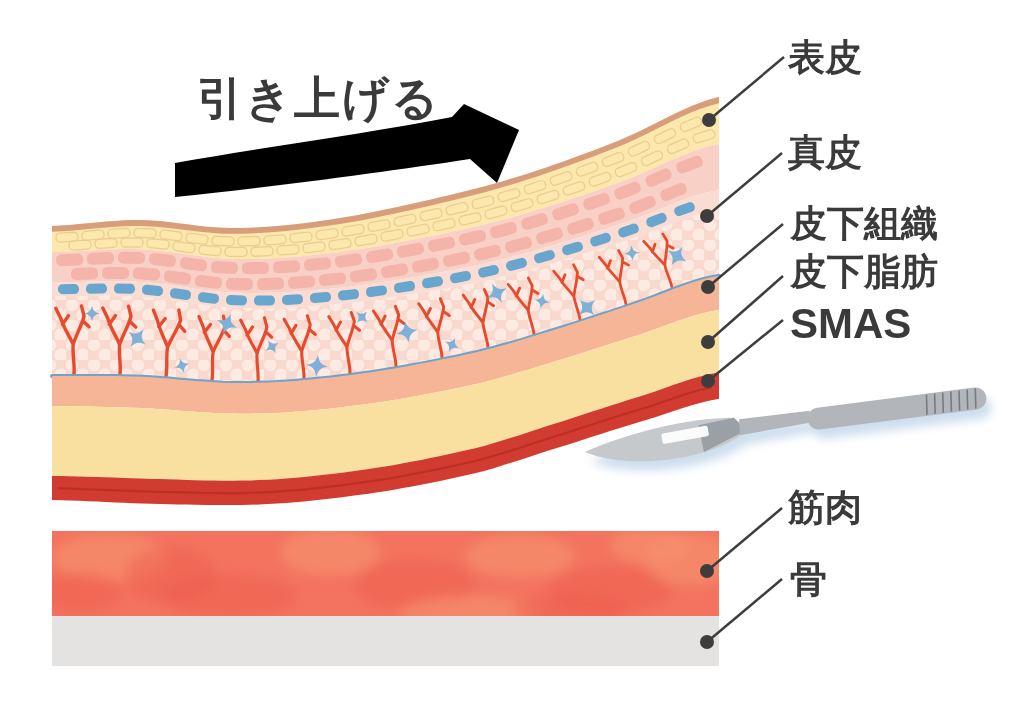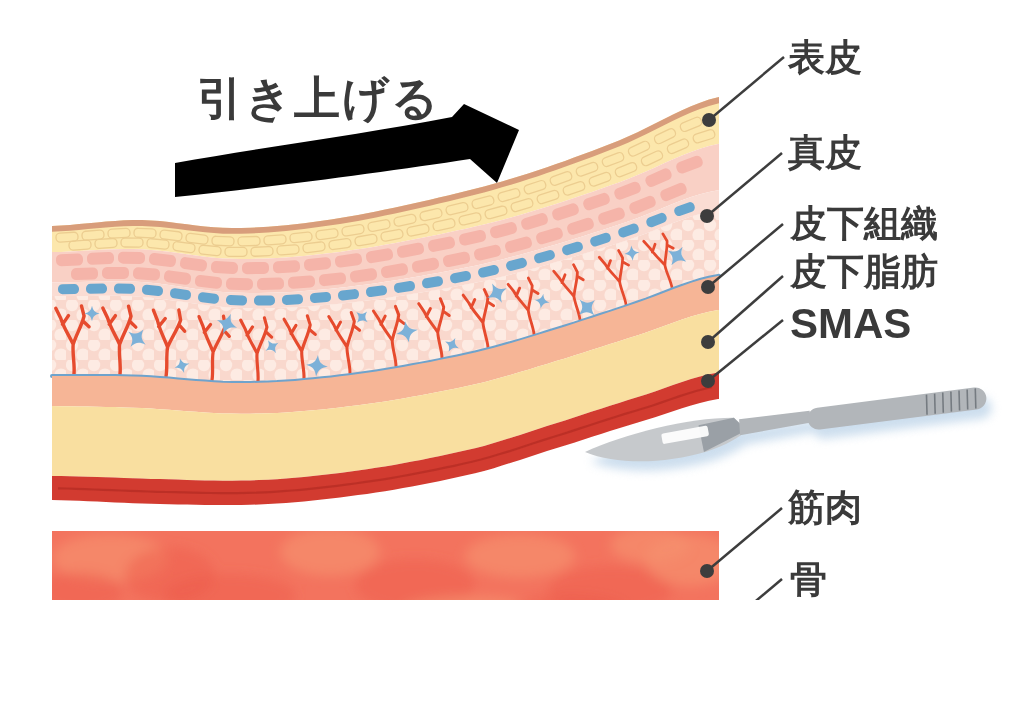--- a/index.html
+++ b/index.html
@@ -1,16 +1,16 @@
 <!DOCTYPE html>
 <html><head>
 <meta charset="utf-8">
 <style>
   html,body{margin:0;padding:0;background:#ffffff;}
-  .stage{position:relative;width:1024px;height:600px;background:#ffffff;overflow:hidden;
+  .stage{position:relative;width:1024px;height:706px;background:#ffffff;overflow:hidden;
          font-family:"Liberation Sans","DejaVu Sans",sans-serif;}
   svg{display:block;}
   .lbl{fill:#3a3a3a;font-weight:700;font-family:"Liberation Sans","DejaVu Sans",sans-serif;}
   .title{fill:#3a3a3a;font-weight:700;letter-spacing:2px;
          font-family:"Liberation Sans","DejaVu Sans",sans-serif;}
 </style>
 </head>
 <body>
 
 <div class="stage">

